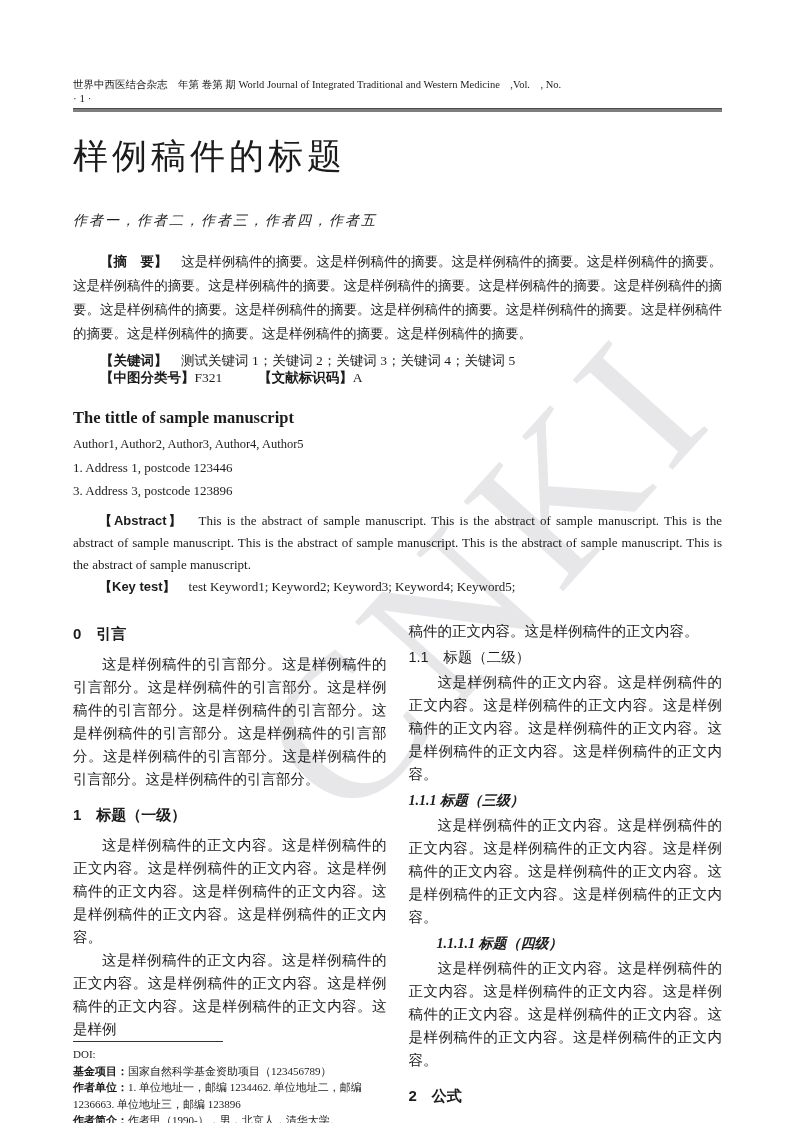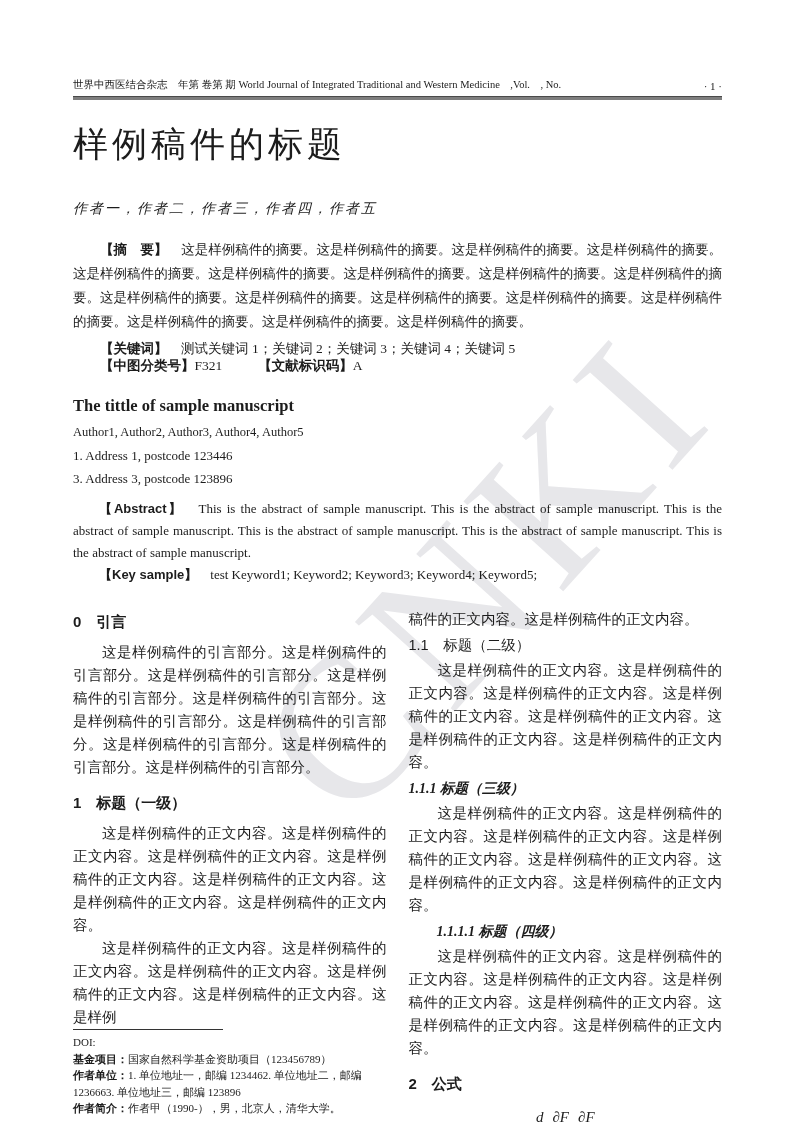--- a/index.html
+++ b/index.html
@@ -14,21 +14,21 @@
   
   .watermark{
     position:absolute; left:485px; top:575px; z-index:0;
     transform:translate(-50%,-50%) rotate(-48deg);
     font-family:"Liberation Serif","DejaVu Serif",serif;
     font-size:205px; letter-spacing:14px; color:#e7e7ea;
     white-space:nowrap; user-select:none; pointer-events:none;
   }
 
   
-  .jheader{padding-top:78px; font-size:10.5px; display:flex; justify-content:space-between; align-items:flex-end;}
+  .jheader{padding-top:78px; font-size:10.5px; display:flex; justify-content:space-between; flex-direction:column;}
   .jheader .pageno{font-size:11px;}
   .jrule{margin-top:4px; height:3px; background:#7e7e7e; border-top:1px solid #4a4a4a;}
 
   
   .title-cn{margin:24px 0 0; font-size:35px; font-weight:400; letter-spacing:4px; line-height:1.2;}
   .authors-cn{margin-top:34px; font-size:14px; font-style:italic; letter-spacing:2px;}
 
   .abs-cn{margin:20px 0 6px; font-size:13.5px; line-height:24px; text-align:justify; text-indent:2em;}
   .lbl-hei{font-family:"Liberation Sans","DejaVu Sans",sans-serif; font-weight:bold; font-style:normal;}
   .kw-cn{margin:1px 0 0; font-size:13.5px; line-height:17px; text-indent:2em;}
@@ -91,21 +91,21 @@
 
     <h2 class="title-en">The tittle of sample manuscript</h2>
 
     <div class="authors-en">Author1, Author2, Author3, Author4, Author5</div>
 
     <div class="addr">1. Address 1, postcode 123446</div>
     <div class="addr">3. Address 3, postcode 123896</div>
 
     <p class="abs-en"><span class="lbl-hei">【Abstract】</span>　<span>This is the abstract of sample manuscript. This is the abstract of sample manuscript. This is the abstract of sample manuscript. This is the abstract of sample manuscript. This is the abstract of sample manuscript. This is the abstract of sample manuscript.</span></p>
 
-    <p class="kw-en"><span class="lbl-hei">【Key sample】</span>　<span>test Keyword1; Keyword2; Keyword3; Keyword4; Keyword5;</span></p>
+    <p class="kw-en"><span class="lbl-hei">【Key test】</span>　<span>test Keyword1; Keyword2; Keyword3; Keyword4; Keyword5;</span></p>
 
     <div class="columns">
 
       <div class="col left">
         <h3 class="h-hei first">0　引言</h3>
         <p class="para">这是样例稿件的引言部分。这是样例稿件的引言部分。这是样例稿件的引言部分。这是样例稿件的引言部分。这是样例稿件的引言部分。这是样例稿件的引言部分。这是样例稿件的引言部分。这是样例稿件的引言部分。这是样例稿件的引言部分。这是样例稿件的引言部分。</p>
         <h3 class="h-hei">1　标题（一级）</h3>
         <p class="para">这是样例稿件的正文内容。这是样例稿件的正文内容。这是样例稿件的正文内容。这是样例稿件的正文内容。这是样例稿件的正文内容。这是样例稿件的正文内容。这是样例稿件的正文内容。</p>
         <p class="para">这是样例稿件的正文内容。这是样例稿件的正文内容。这是样例稿件的正文内容。这是样例稿件的正文内容。这是样例稿件的正文内容。这是样例</p>
 

